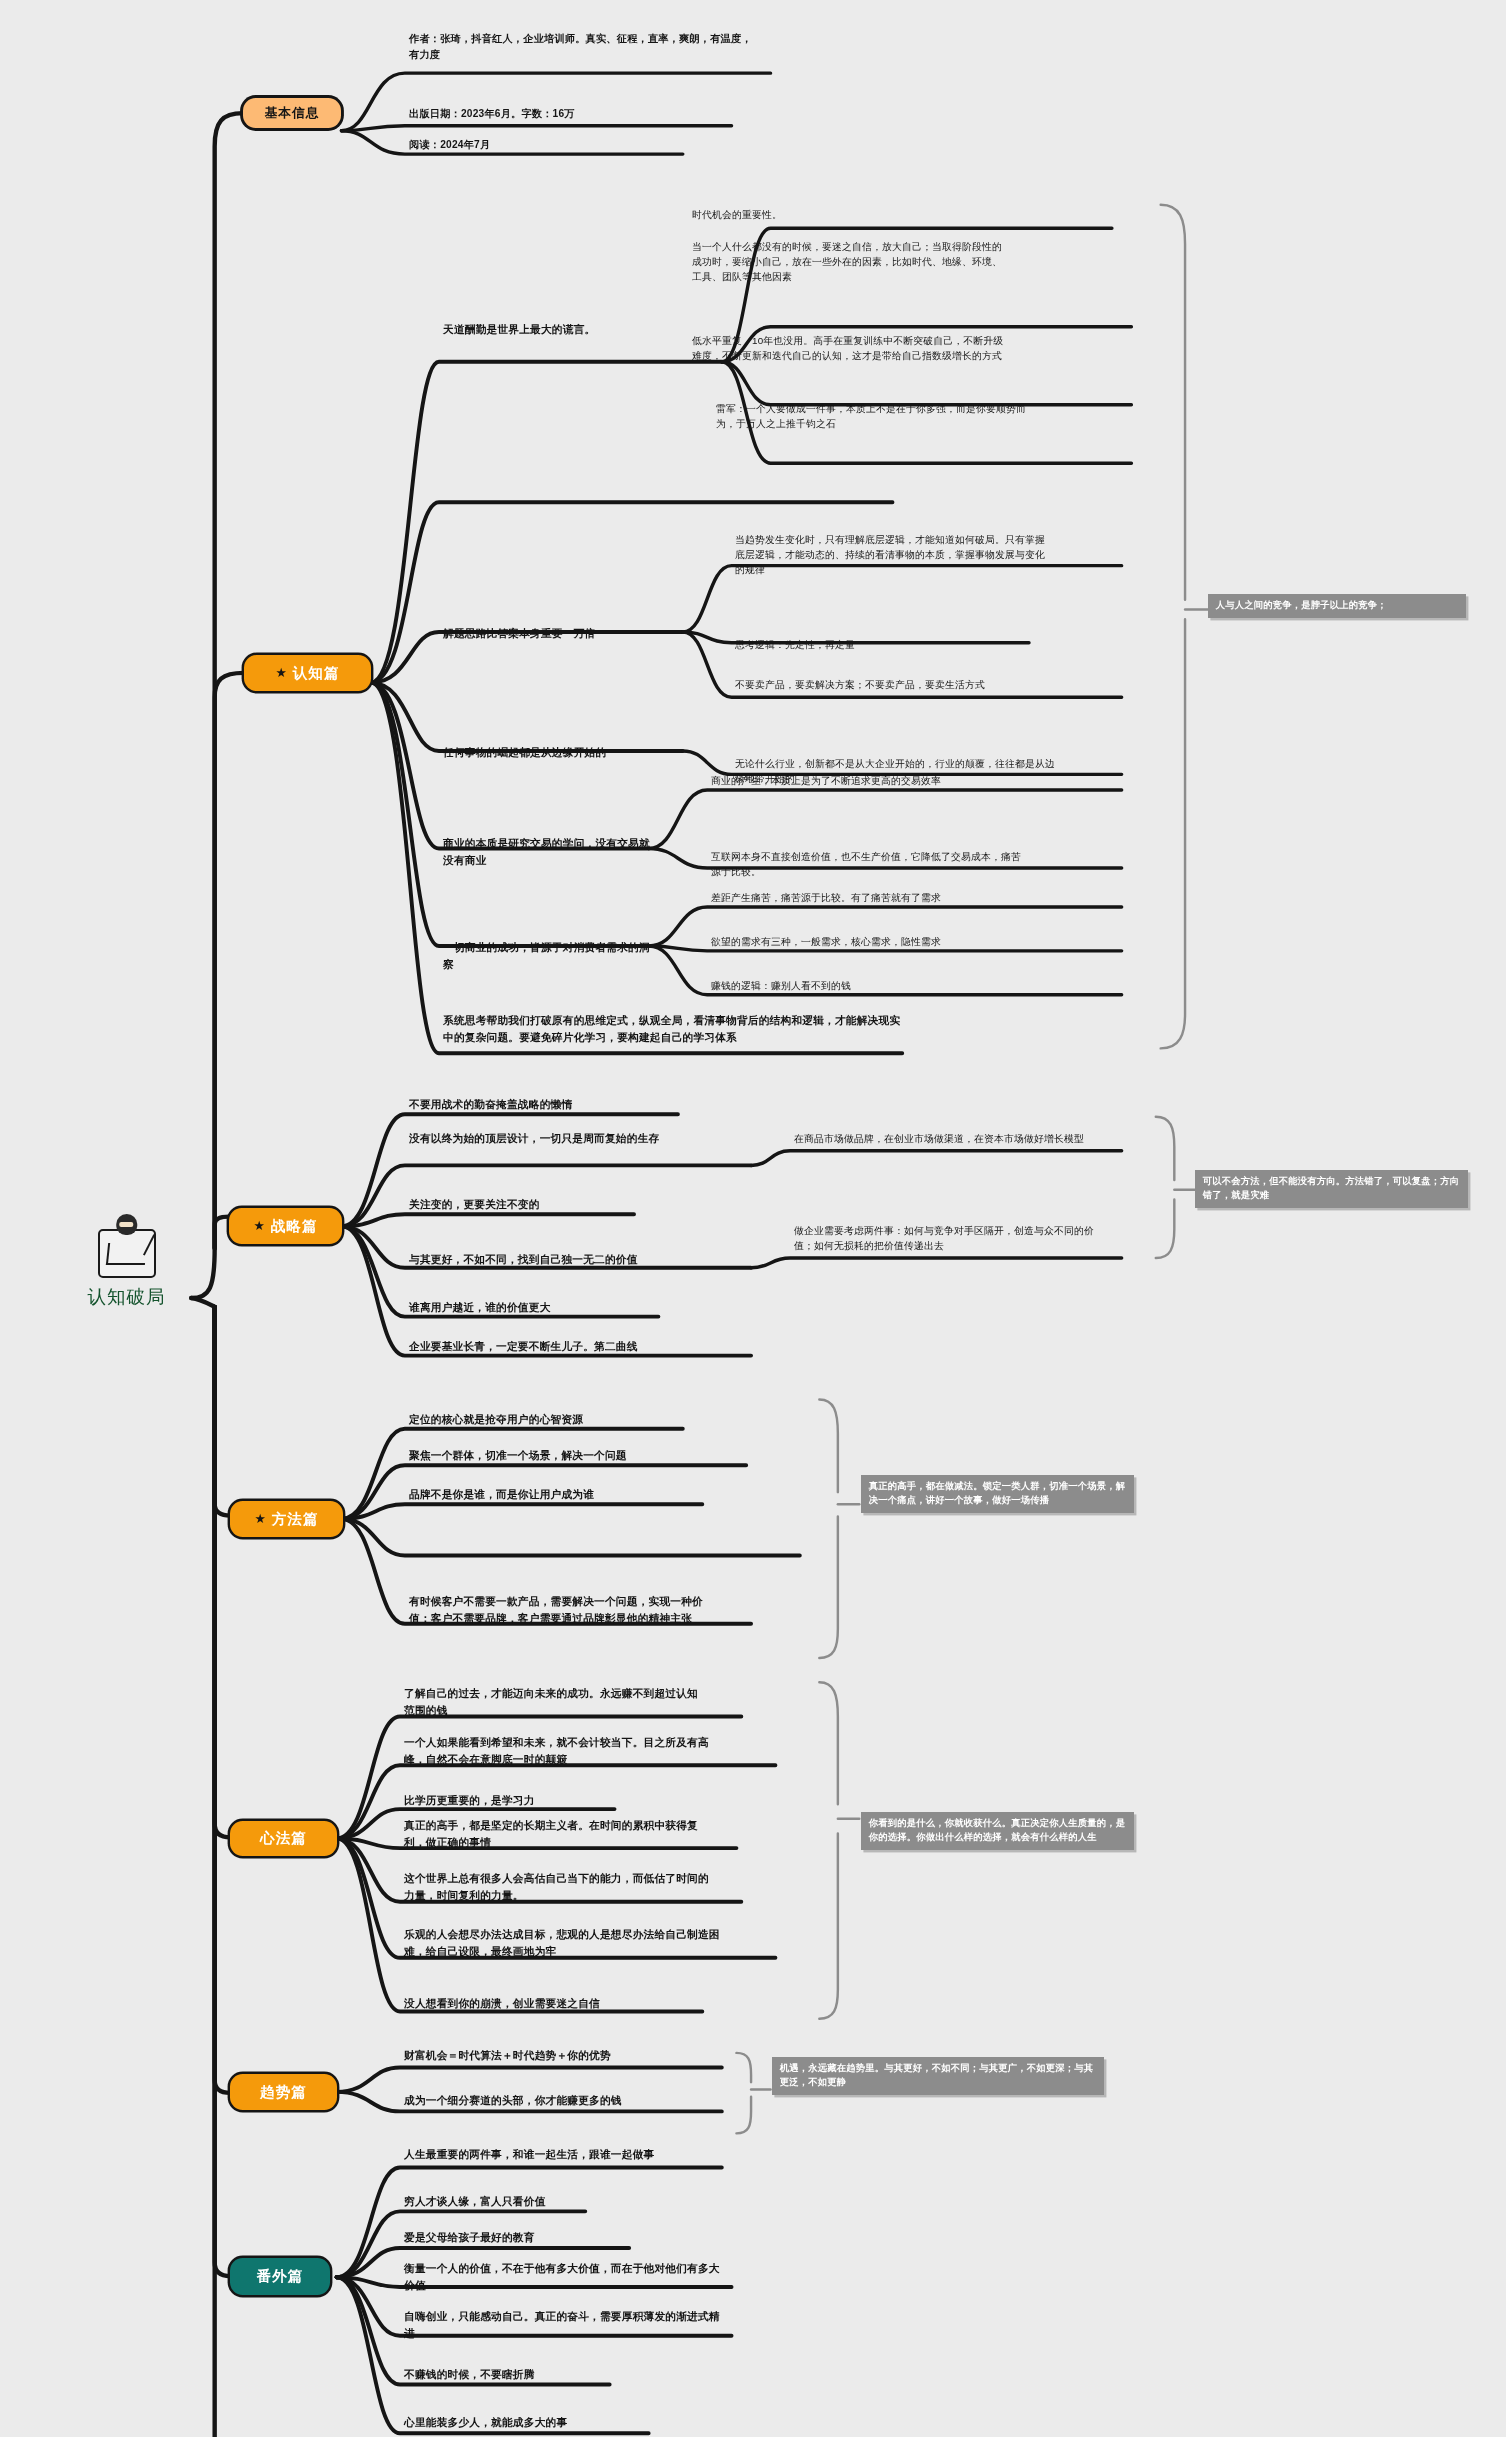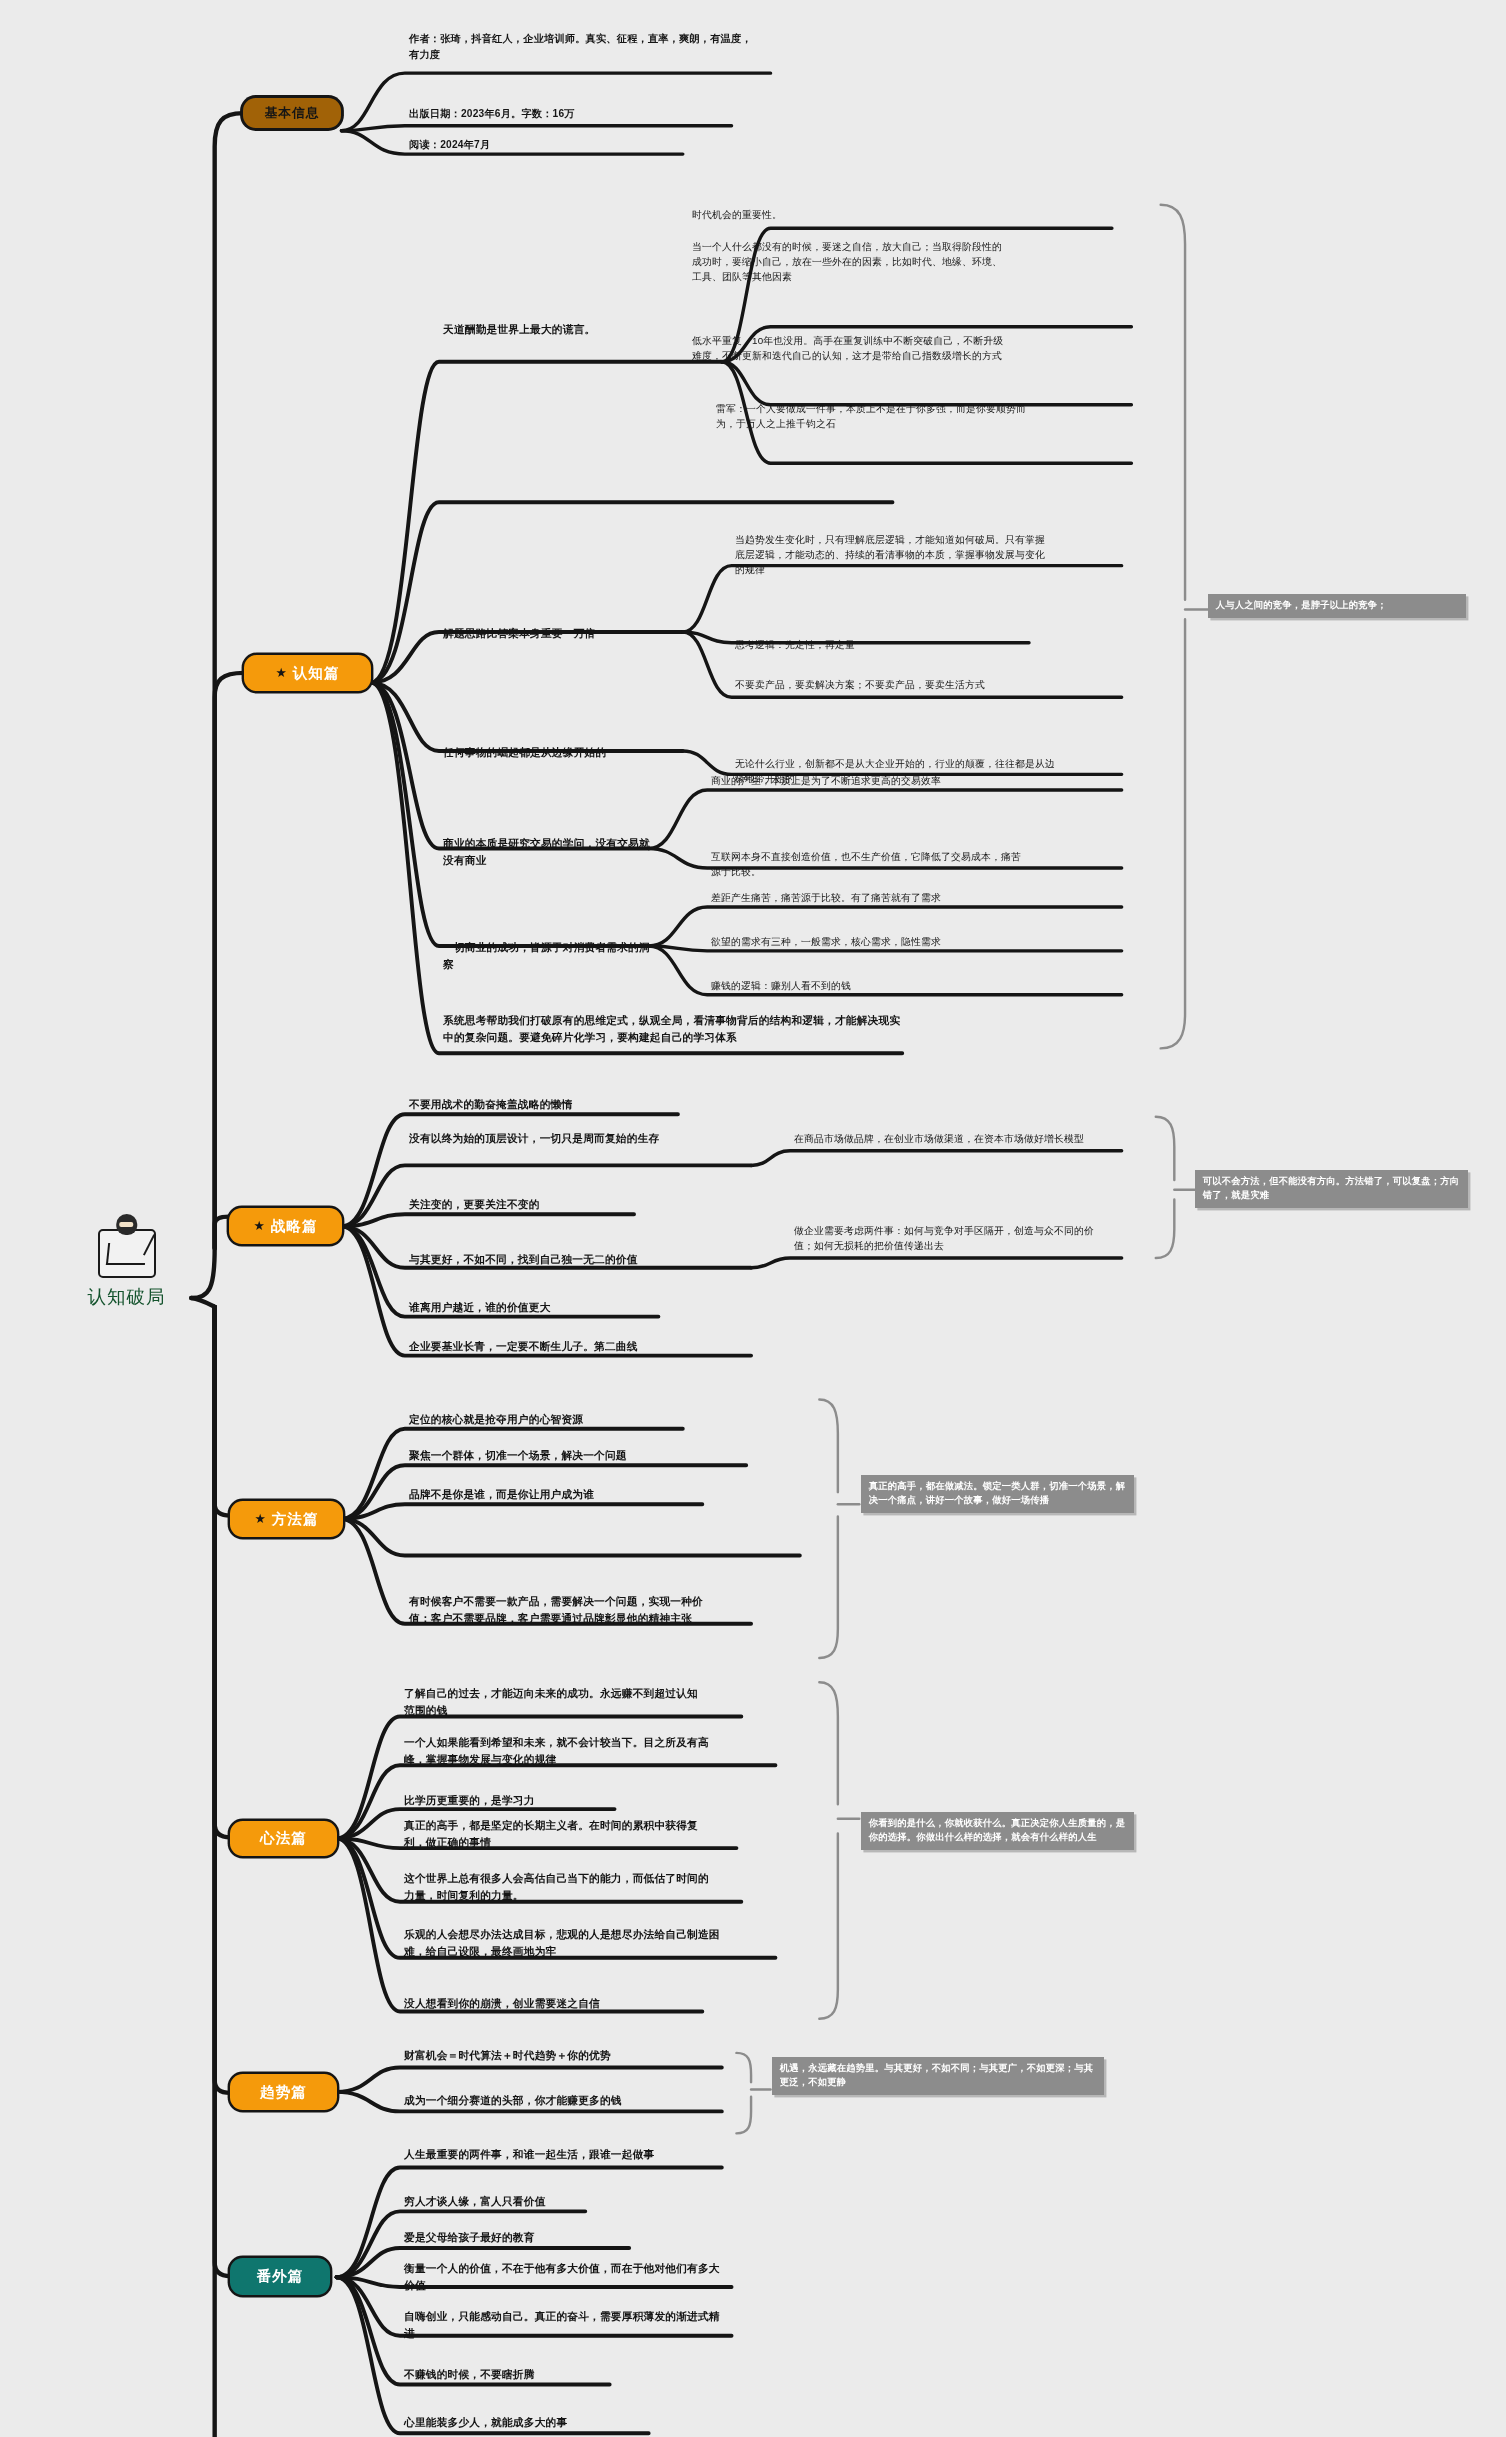--- a/index.html
+++ b/index.html
@@ -54,21 +54,21 @@
     display:flex; align-items:center; justify-content:center; gap:4.9px;
     border-radius:12.7px;
     font-weight:700; color:#fff;
     box-shadow: 0 0 0 2.4px #151515;
     white-space:nowrap;
     letter-spacing:1px;
   }
   .pill.orange { background:#f59a0b; }
   .pill.red    { background:#0f766e; }
   .pill .star { font-size:12.7px; line-height:1; color:#151515; }
-  .pill.info  { background:#a16207; color:#151515; box-shadow:0 0 0 2.9px #151515; }
+  .pill.info  { background:#fdba74; color:#151515; box-shadow:0 0 0 2.9px #151515; }
 
   
   .topic {
     position:absolute;
     font-size:10.2px;
     line-height:1.55;
     color:#151515;
     font-weight:600;
     letter-spacing:0.2px;
   }
@@ -286,21 +286,21 @@
   <div class="topic lvl2" style="left:409px; top:1447px; width:322px;">聚焦一个群体，切准一个场景，解决一个问题</div>
   <div class="topic lvl2" style="left:409px; top:1486px; width:302px;">品牌不是你是谁，而是你让用户成为谁</div>
   <div class="topic lvl2" style="left:409px; top:1593px; width:302px;">有时候客户不需要一款产品，需要解决一个问题，实现一种价值；客户不需要品牌，客户需要通过品牌彰显他的精神主张</div>
 
   <div class="callout" style="left:861px; top:1475px; width:273px;">真正的高手，都在做减法。锁定一类人群，切准一个场景，解决一个痛点，讲好一个故事，做好一场传播</div>
 
   <div class="pill orange" style="left:230px; top:1821px; width:107px; height:35px; font-size:14.6px;">
     <span>心法篇</span>
   </div>
   <div class="topic lvl2" style="left:404px; top:1685px; width:302px;">了解自己的过去，才能迈向未来的成功。永远赚不到超过认知范围的钱</div>
-  <div class="topic lvl2" style="left:404px; top:1734px; width:322px;">一个人如果能看到希望和未来，就不会计较当下。目之所及有高峰，掌握事物发展与变化的规律</div>
+  <div class="topic lvl2" style="left:404px; top:1734px; width:322px;">一个人如果能看到希望和未来，就不会计较当下。目之所及有高峰，自然不会在意脚底一时的颠簸</div>
   <div class="topic lvl2" style="left:404px; top:1792px; width:293px;">比学历更重要的，是学习力</div>
   <div class="topic lvl2" style="left:404px; top:1817px; width:302px;">真正的高手，都是坚定的长期主义者。在时间的累积中获得复利，做正确的事情</div>
   <div class="topic lvl2" style="left:404px; top:1870px; width:312px;">这个世界上总有很多人会高估自己当下的能力，而低估了时间的力量，时间复利的力量。</div>
   <div class="topic lvl2" style="left:404px; top:1926px; width:332px;">乐观的人会想尽办法达成目标，悲观的人是想尽办法给自己制造困难，给自己设限，最终画地为牢</div>
   <div class="topic lvl2" style="left:404px; top:1995px; width:312px;">没人想看到你的崩溃，创业需要迷之自信</div>
 
   <div class="callout" style="left:861px; top:1812px; width:273px;">你看到的是什么，你就收获什么。真正决定你人生质量的，是你的选择。你做出什么样的选择，就会有什么样的人生</div>
 
   <div class="pill orange" style="left:230px; top:2074px; width:107px; height:36px; font-size:14.6px;">
     <span>趋势篇</span>

